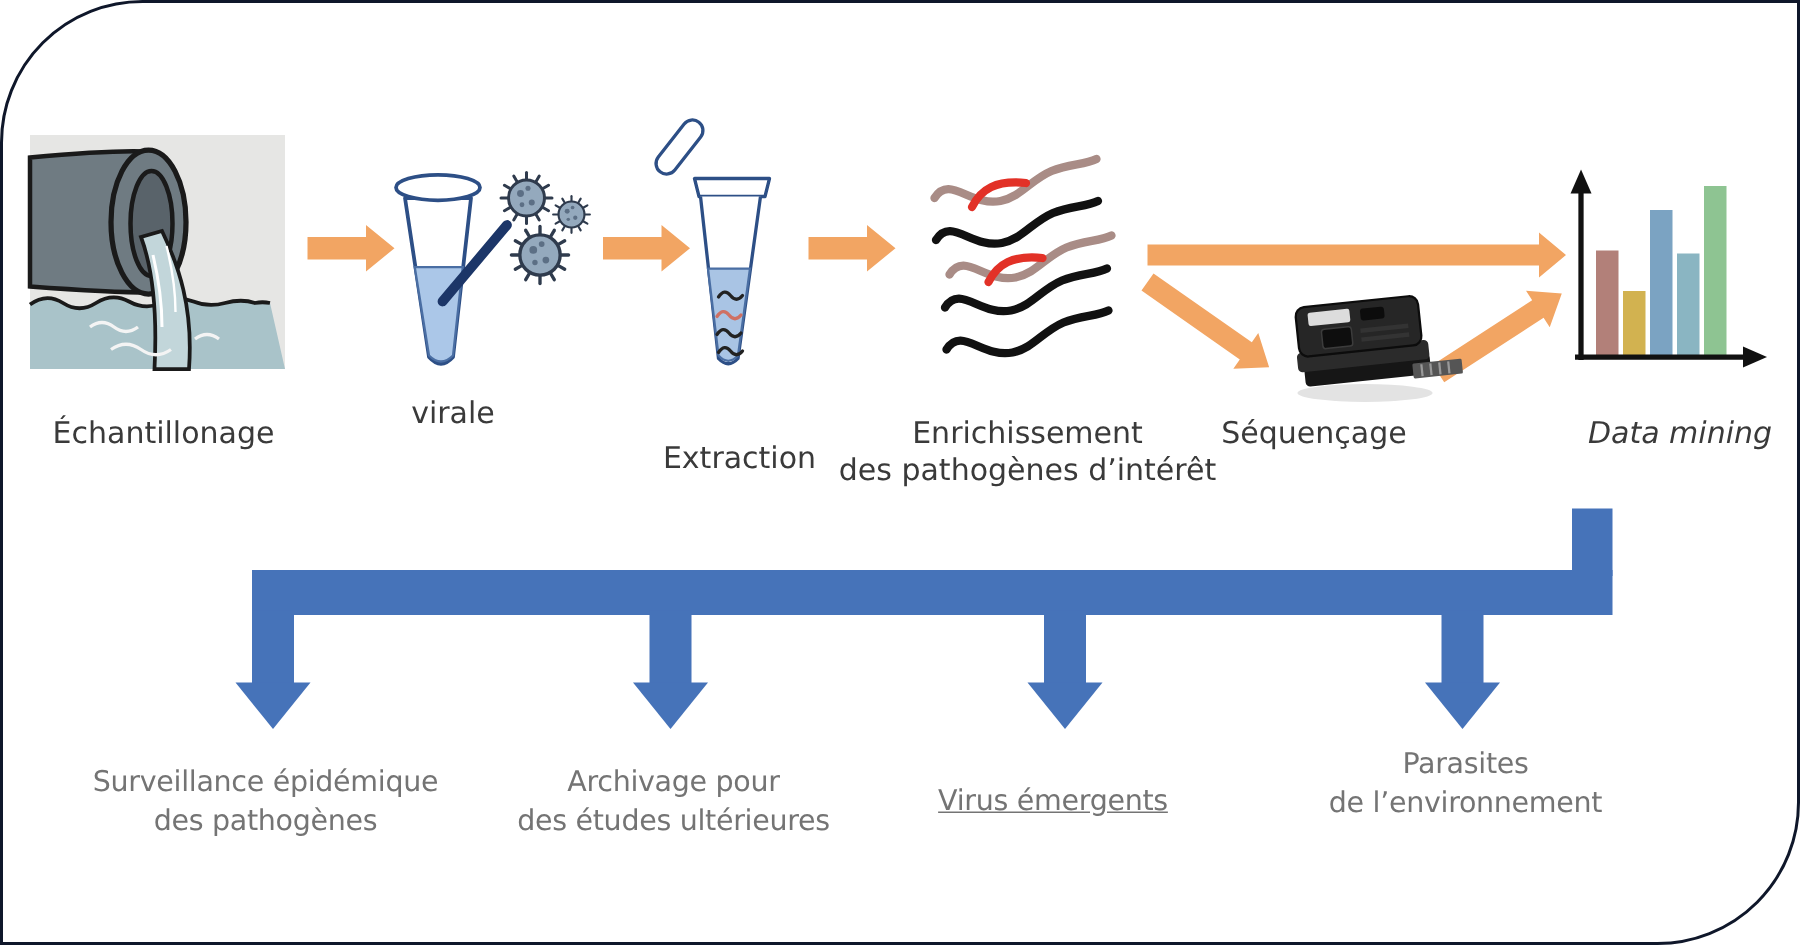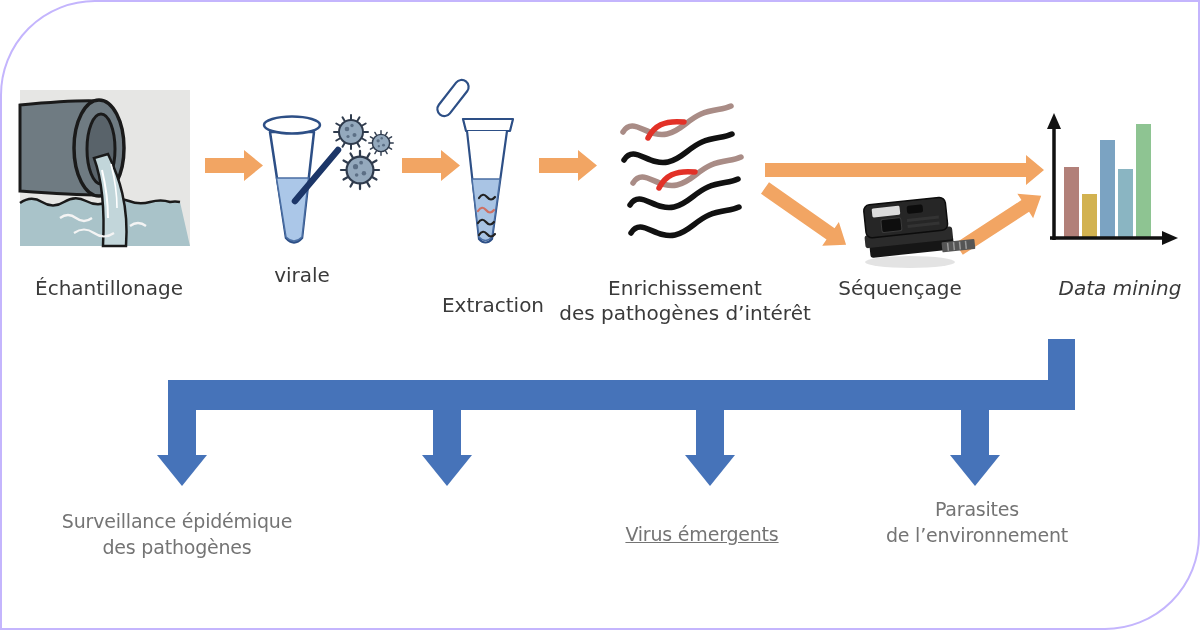--- a/index.html
+++ b/index.html
@@ -1,19 +1,19 @@
 <!DOCTYPE html>
 <html style="--arrow-orange: #f2a563; --flow-blue: #4673b9; --text-dark: #3a3a3a; --text-gray: #747474; --tube-outline: #2d4f86; --liquid-blue: #abc7e8; --sequence-taupe: #a98c86; --sequence-red: #e23127;"><head>
 <meta charset="utf-8">
 <style>
   html,body { margin:0; padding:0; background:#ffffff; }
   body { font-family:"DejaVu Sans","Liberation Sans",sans-serif; }
   .frame {
     position:relative; width:1200px; height:630px; box-sizing:border-box;
-    border:2px solid #c4b5fd; border-radius:95px 0 95px 0;
+    border:2px solid #0f172a; border-radius:95px 0 95px 0;
     background:#fff; overflow:hidden;
   }
   .canvas { position:absolute; left:0; top:0; }
   .arrow-orange { fill:var(--arrow-orange,#f2a563); }
   .flow-blue   { fill:var(--flow-blue,#4673b9); }
   .label { position:absolute; text-align:center; }
   .stage-label   { color:var(--text-dark,#3a3a3a); font-size:20px; line-height:25px; }
   .outcome-label { color:var(--text-gray,#747474); font-size:19px; line-height:26px; letter-spacing:-0.2px; }
   .line { display:block; white-space:nowrap; }
   .italic { font-style:italic; }
@@ -174,31 +174,35 @@
   <div class="label stage-label" style="left:200px; top:261px; width:200px;">
     <span class="line">virale</span>
   </div>
   <div class="label stage-label" style="left:391px; top:274px; width:200px;margin-top:17px;">
     <span class="line">Extraction</span>
   </div>
   <div class="label stage-label" style="left:533px; top:274px; width:300px;">
     <span class="line">Enrichissement</span>
     <span class="line">des pathogènes d’intérêt</span>
   </div>
-  <div class="label stage-label" style="left:798px; top:274px; width:200px;">
+  <div class="label stage-label" style="left:774px; top:274px; width:200px;">
     <span class="line">Séquençage</span>
   </div>
   <div class="label stage-label italic" style="left:1018px; top:274px; width:200px;">
     <span class="line">Data mining</span>
   </div>
 
   <div class="label outcome-label" style="left:25px; top:506px; width:300px;">
     <span class="line">Surveillance épidémique</span>
     <span class="line">des pathogènes</span>
   </div>
+  <div class="label outcome-label" style="left:297px; top:506px; width:300px;">
+    <span class="line">Archivage pour</span>
+    <span class="line">des études ultérieures</span>
+  </div>
   <div class="label outcome-label" style="left:550px; top:519px; width:300px;text-decoration:underline;">
     <span class="line">Virus émergents</span>
   </div>
   <div class="label outcome-label" style="left:825px; top:494px; width:300px;">
     <span class="line">Parasites</span>
     <span class="line">de l’environnement</span>
   </div>
 
 </div>
 

